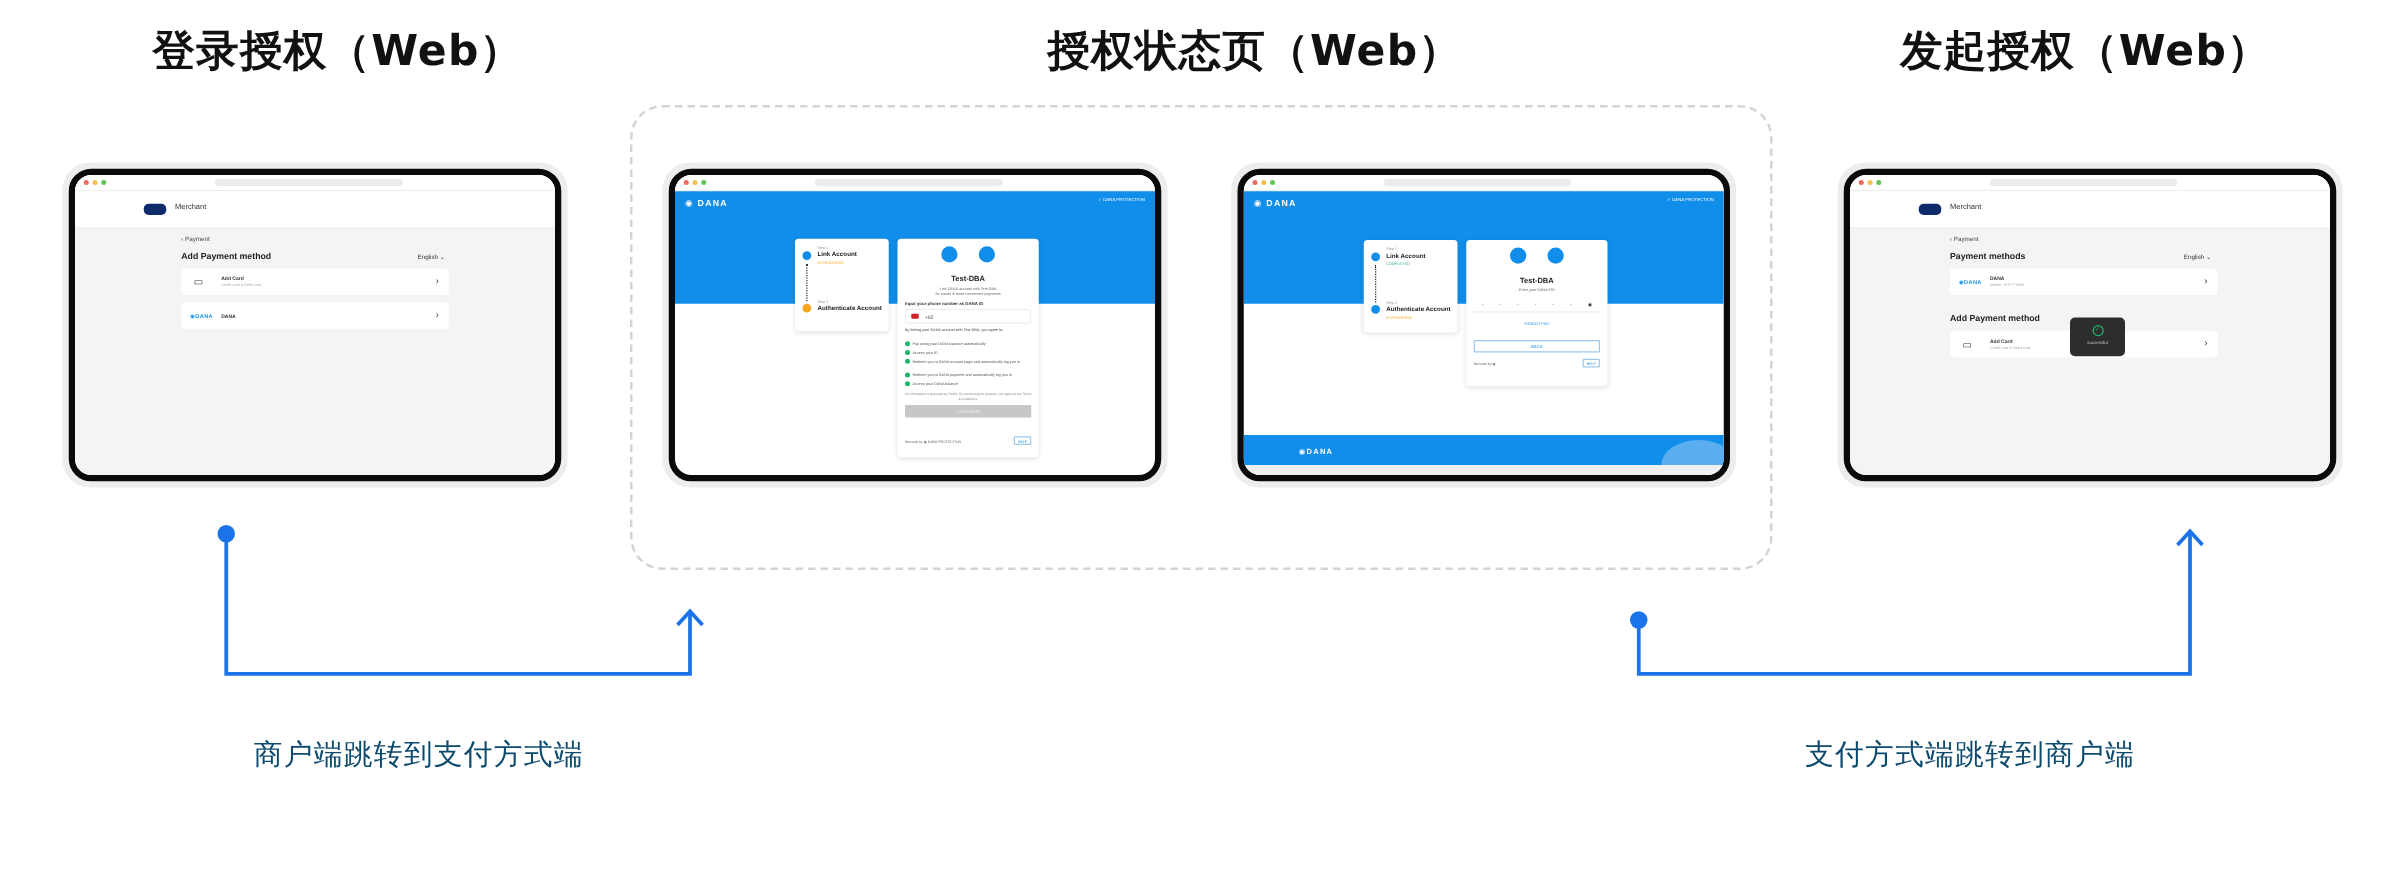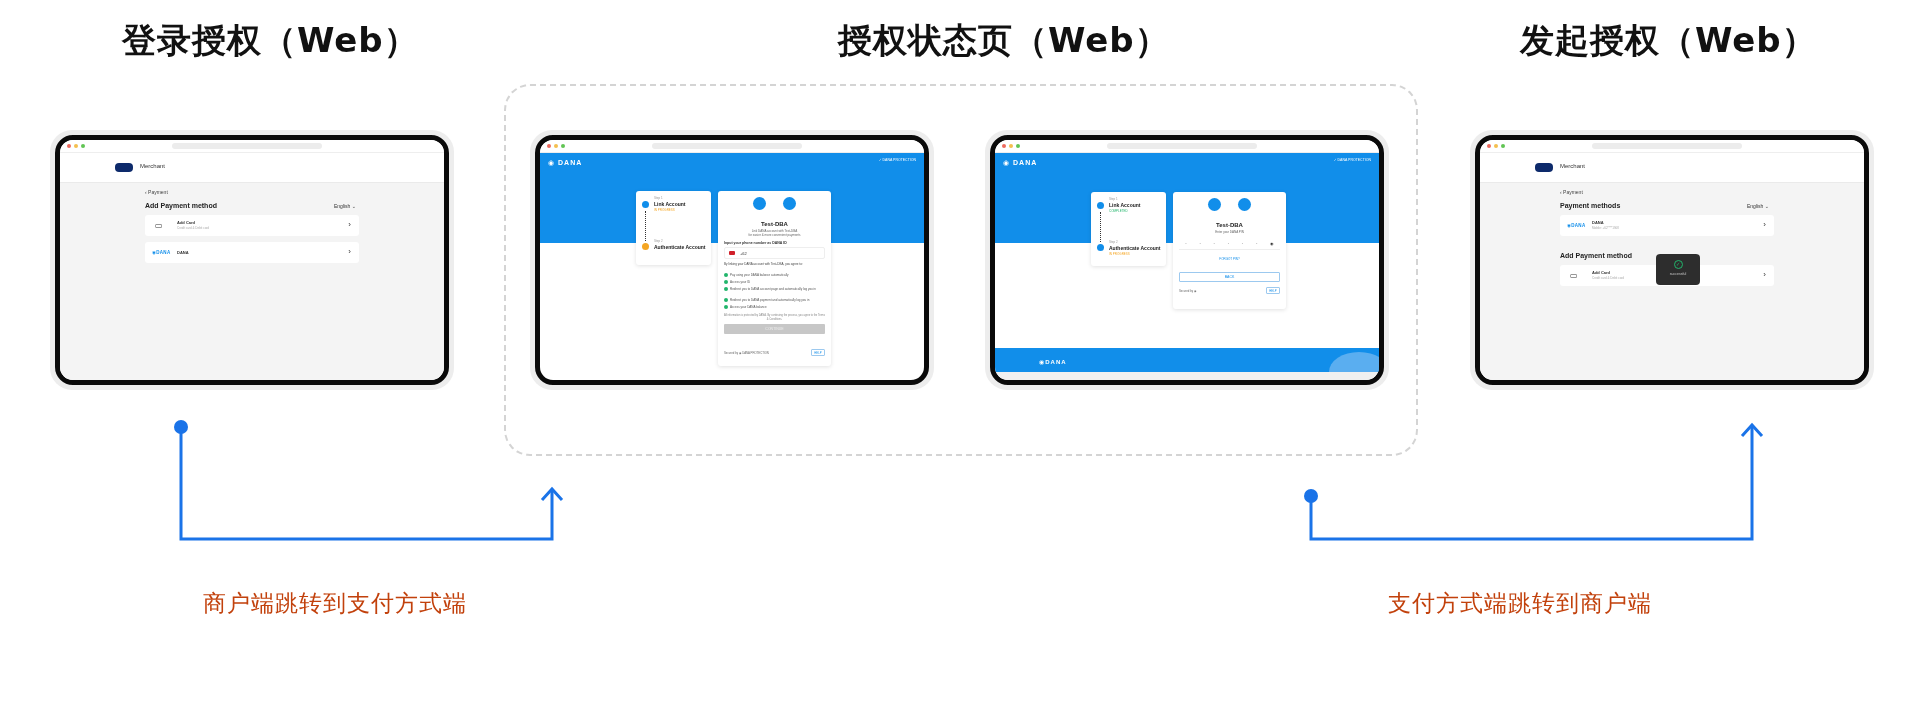--- a/index.html
+++ b/index.html
@@ -54,21 +54,21 @@
   .secured{position:absolute;left:6px;font-size:2.8px;color:#666}
   .help{position:absolute;right:6px;width:14px;height:7px;border:1px solid #9cc9ef;border-radius:1px;font-size:2.8px;color:#118eea;text-align:center;line-height:6px}
   .pin{position:absolute;left:6px;right:6px;height:12px;border-bottom:1px solid #eee;display:flex;justify-content:space-around;align-items:center;font-size:4px;color:#bbb}
   .forgot{position:absolute;left:0;right:0;text-align:center;font-size:3px;color:#118eea}
   .back{position:absolute;left:6px;right:6px;height:10px;border:1px solid #9cc9ef;border-radius:1px;text-align:center;font-size:3.5px;color:#118eea;line-height:9px}
   .d-foot{position:absolute;left:0;right:0;bottom:8px;height:24px;background:#118eea;overflow:hidden}
   .d-foot .wave{position:absolute;right:-10px;bottom:-20px;width:60px;height:40px;border-radius:50%;background:#5aaef0}
   .d-foot .lg{position:absolute;left:44px;top:10px;font-size:6px;color:#fff;font-weight:bold;letter-spacing:1px}
   .d-foot-bottom{position:absolute;left:0;right:0;bottom:0;height:8px;background:#f0f0f0}
   
-  .caption{position:absolute;top:588px;font-size:23px;color:#c2410c;font-family:"DejaVu Sans","Liberation Sans",sans-serif;white-space:nowrap;letter-spacing:1px}
+  .caption{position:absolute;top:588px;font-size:23px;color:#0c4a6e;font-family:"DejaVu Sans","Liberation Sans",sans-serif;white-space:nowrap;letter-spacing:1px}
 </style>
 </head>
 <body>
 
 <div class="stage-title" style="left:122px">登录授权（Web）</div>
 <div class="stage-title" style="left:838px">授权状态页（Web）</div>
 <div class="stage-title" style="left:1520px">发起授权（Web）</div>
 
 <div class="group-box"></div>
 
@@ -253,13 +253,13 @@
   </g>
 
   <g stroke="#1a73e8" stroke-width="3" fill="none">
     <circle cx="1311" cy="496" r="7" fill="#1a73e8" stroke="none"></circle>
     <polyline points="1311,496 1311,539 1752,539 1752,426"></polyline>
     <polyline points="1742,436 1752,425 1762,436"></polyline>
   </g>
 </svg>
 
 <div class="caption" style="left:203px">商户端跳转到支付方式端</div>
-<div class="caption" style="left:1388px">支付方式端跳转到商户端</div>
+<div class="caption" style="left:1444px">支付方式端跳转到商户端</div>
 
 </body></html>

